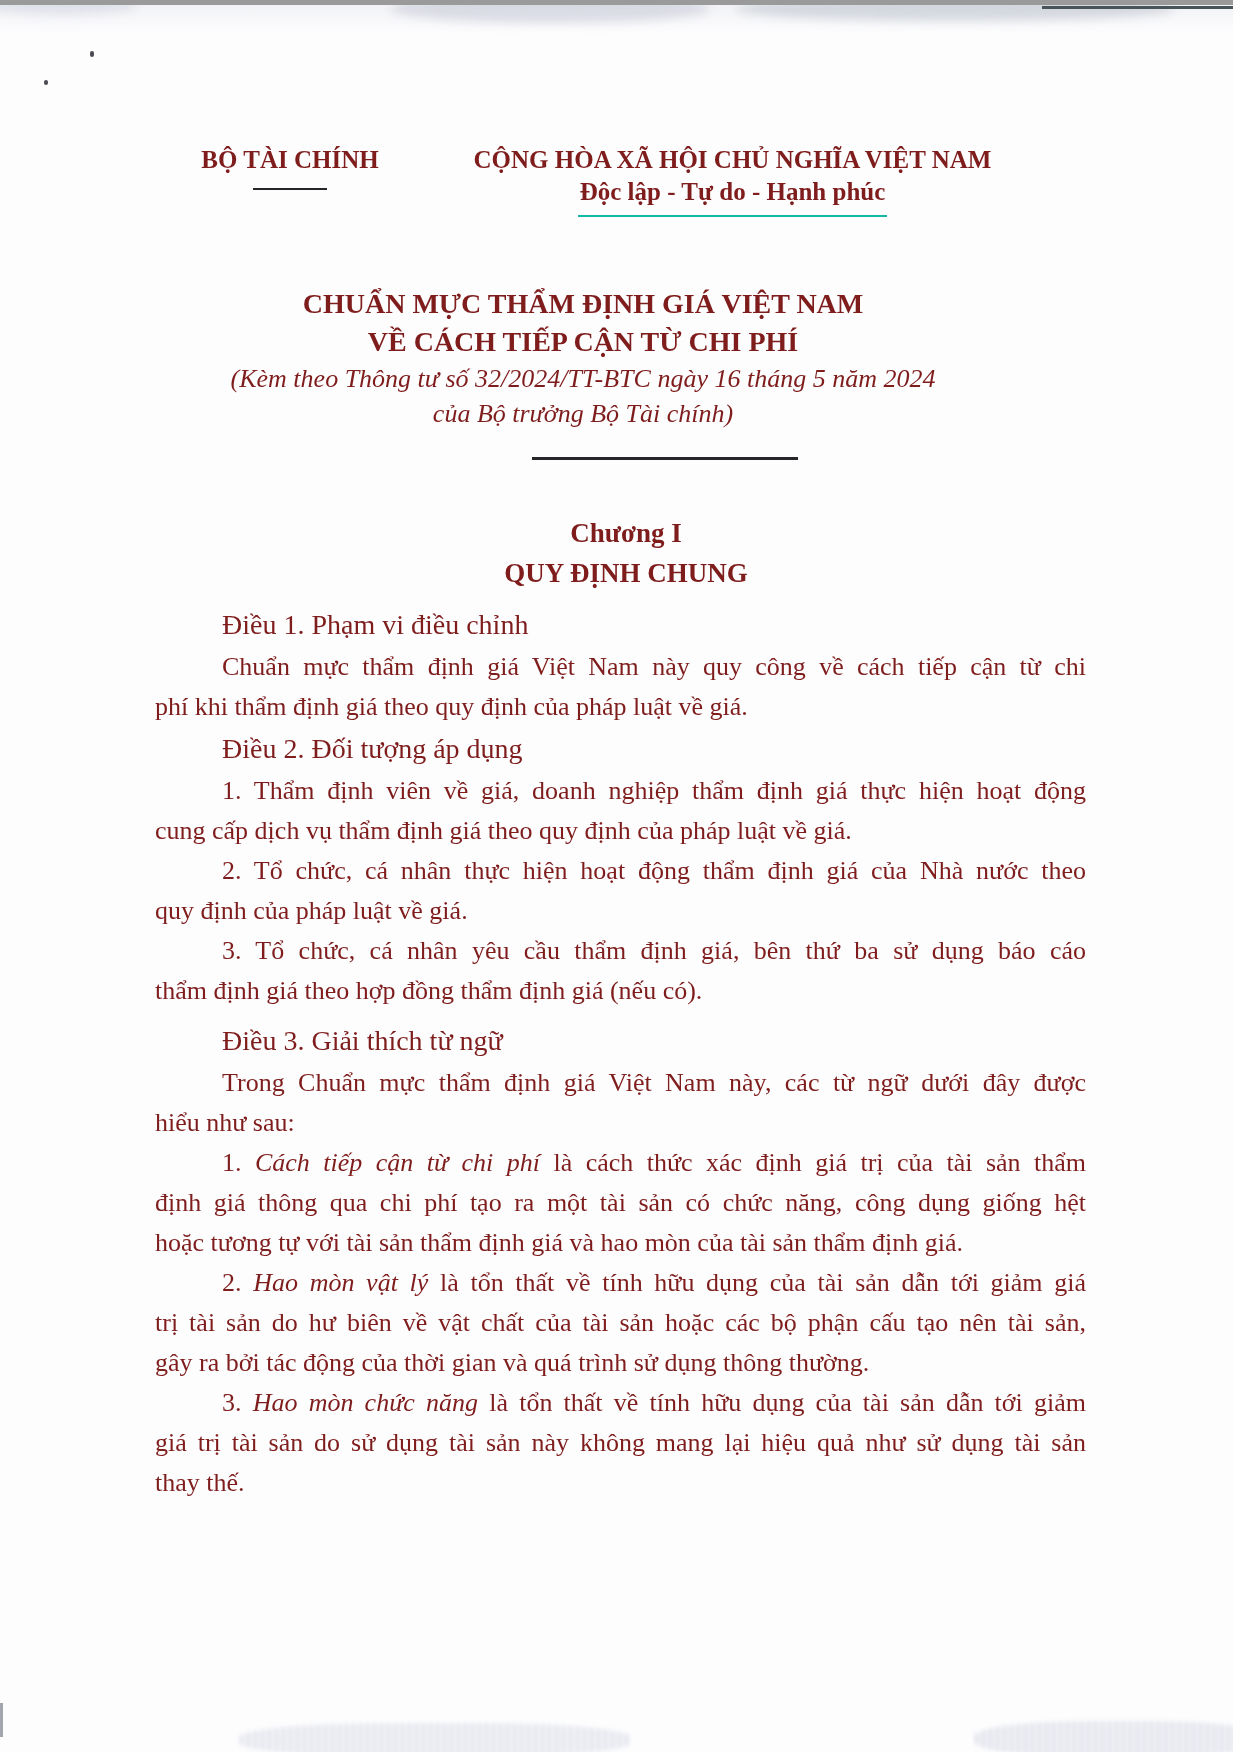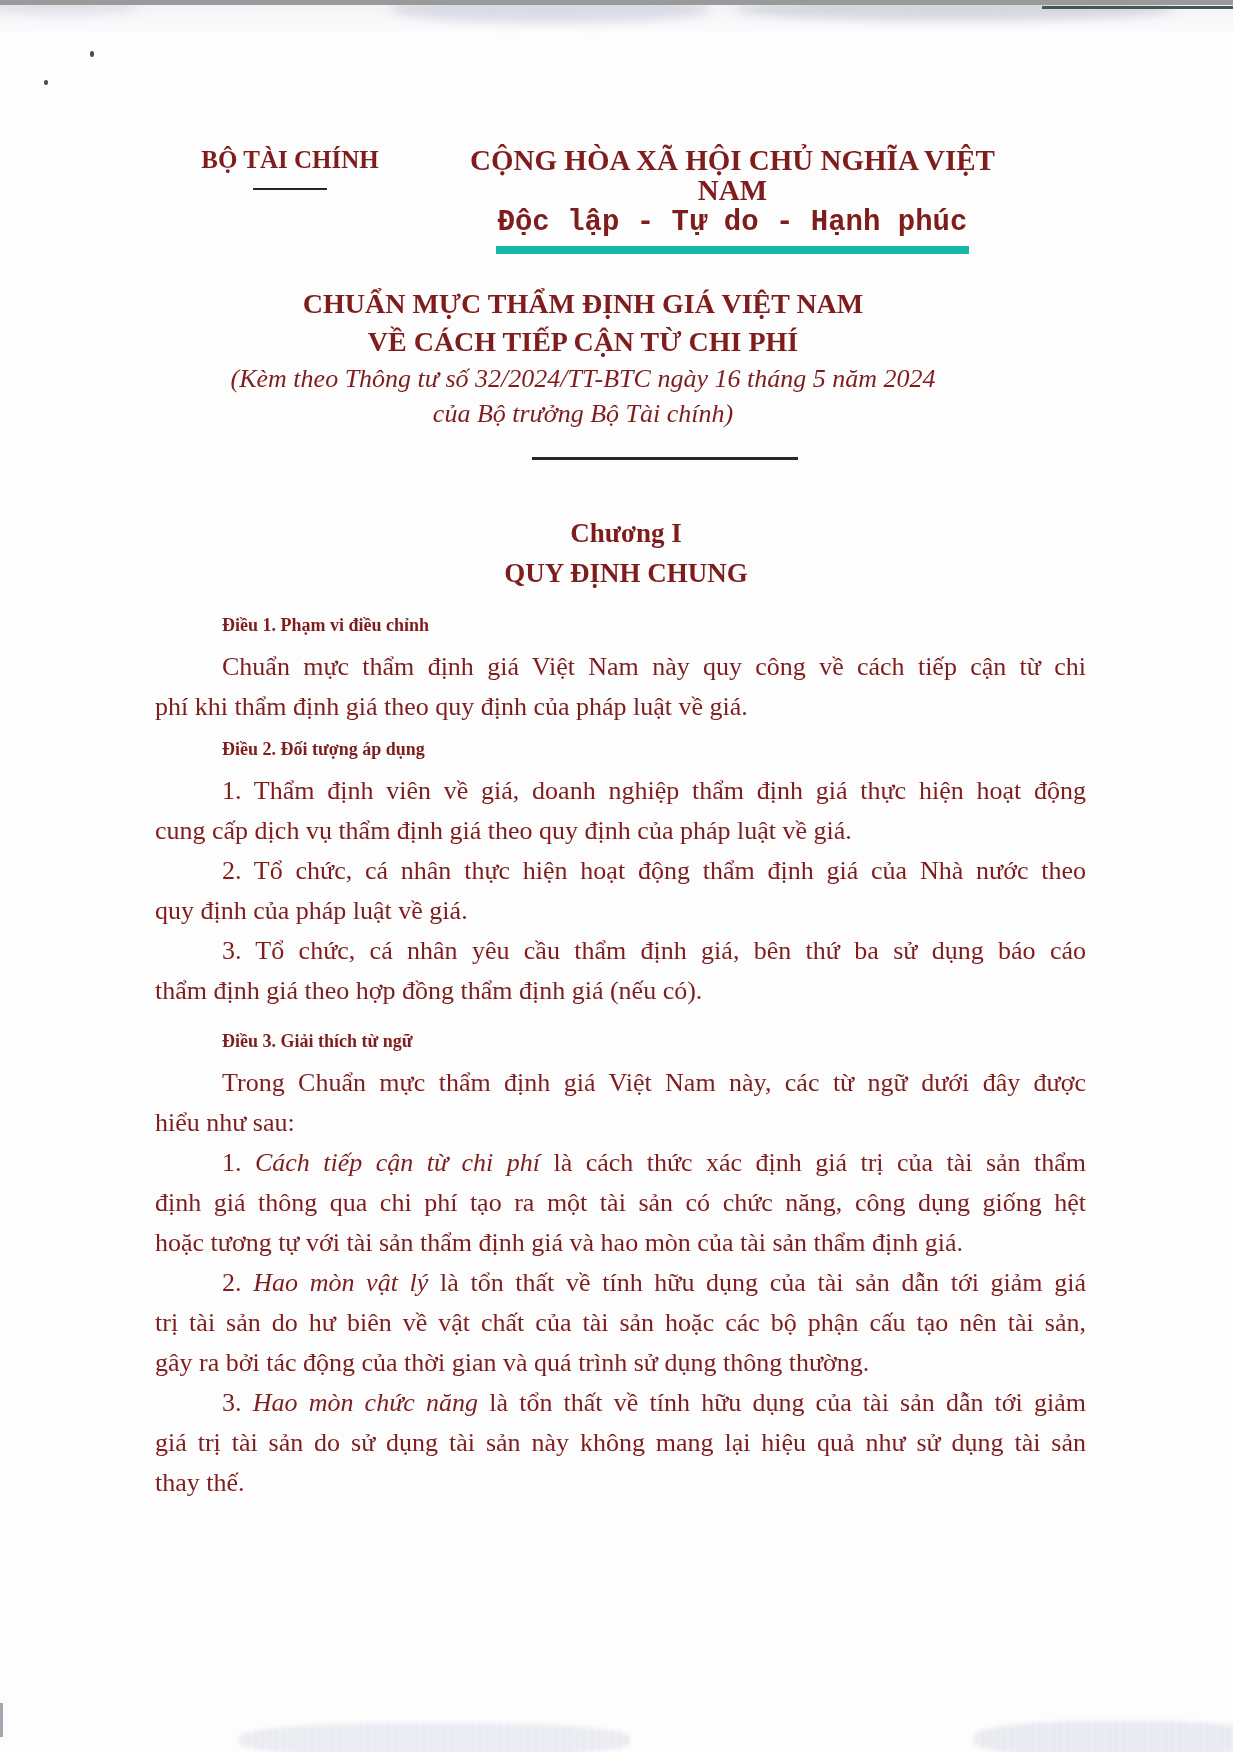--- a/index.html
+++ b/index.html
@@ -28,36 +28,36 @@
   .sm-b2 { left:975px; top:1716px; width:290px; height:36px;
     background:repeating-linear-gradient(90deg, rgba(150,158,185,.32) 0 3px, rgba(150,158,185,.08) 3px 7px);
     filter:blur(2px); border-radius:40%; position:absolute; }
   .edge-l { position:absolute; left:0; top:1698px; width:3px; height:34px; background:rgba(90,95,110,.55); }
 
   
   .hdr-left { position:absolute; left:200px; top:140px; width:180px;
     text-align:center; font-weight:bold; font-size:25px; line-height:30px; }
   .hdr-left .rule { width:74px; height:2px; background:#26262a; margin:13px auto 0; }
   .hdr-right { position:absolute; left:455px; top:140px; width:555px;
-    text-align:center; font-weight:bold; font-size:29px; line-height:30px; }
-  .motto { display:inline-block; border-bottom:8px solid #14b8a6; padding:0 2px 8px; margin-top:2px;font-family:Liberation Mono, monospace; }
+    text-align:center; font-weight:bold; font-size:25px; line-height:30px; }
+  .motto { display:inline-block; border-bottom:2px solid #14b8a6; padding:0 2px 8px; margin-top:2px; }
 
   
   .title-block { position:absolute; top:280px; left:0; width:1166px; text-align:center; }
   .doc-title { font-weight:bold; font-size:28px; line-height:38px; }
   .doc-sub { font-style:italic; font-size:26px; line-height:35px; }
   .title-rule { width:266px; height:3px; background:#27272b; margin:26px 0 0 532px; }
 
   
   .chapter { position:absolute; top:508px; left:0; width:1170px; text-align:center;
     font-weight:bold; font-size:27px; line-height:40px;padding-left:41px; }
 
   
   .bodytext { position:absolute; top:598px; left:155px; width:931px; font-size:26px; }
-  .art { font-weight:bold; font-size:18px; line-height:40px; text-indent:67px; margin:2px 0; }
+  .art { font-weight:normal; font-size:28px; line-height:40px; text-indent:67px; margin:2px 0; }
   .art.mt10 { margin-top:10px; }
   .para { margin:0; }
   .para.gap { margin-top:16px; }
   .ln { line-height:40px; }
   .j { text-align:justify; text-align-last:justify; }
   .ind { text-indent:67px; }
   .term { font-style:italic; }
 </style>
 </head>
 <body>

